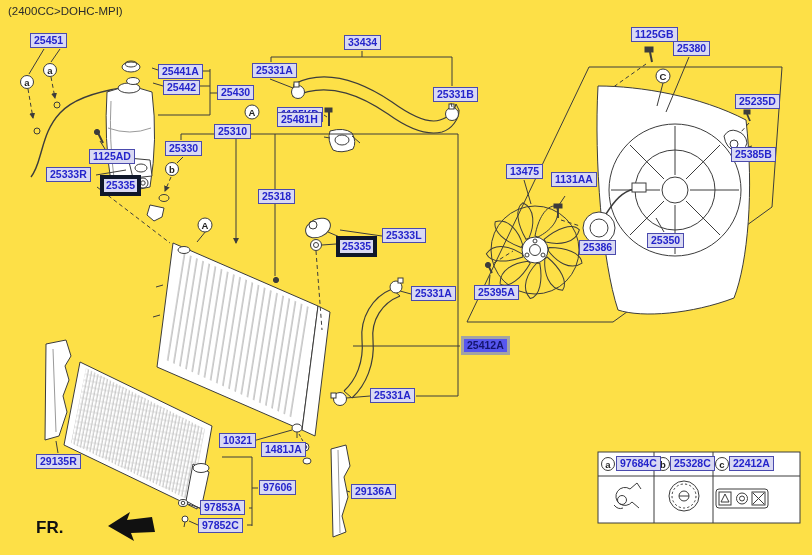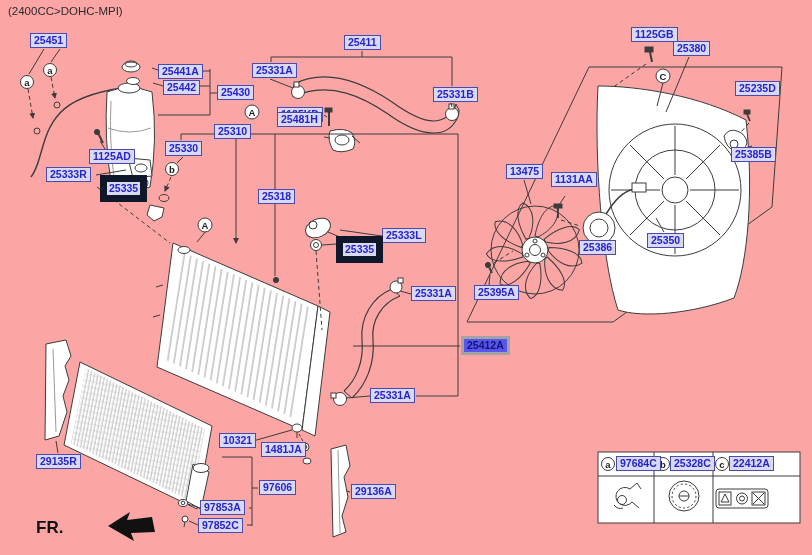--- a/index.html
+++ b/index.html
@@ -1,22 +1,22 @@
 <!DOCTYPE html>
 <html><head>
 <meta charset="utf-8">
 <style>
   html,body{margin:0;padding:0;background:#fff;}
-  #stage{position:relative;width:812px;height:555px;background:#fca5a5;overflow:hidden;
+  #stage{position:relative;width:812px;height:555px;background:#fde047;overflow:hidden;
          font-family:"Liberation Sans",sans-serif;}
   #art{position:absolute;left:0;top:0;}
   .plabel{position:absolute;font:bold 10.5px "Liberation Sans",sans-serif;color:#2424cb;
           background:#d9d9f3;border:1px solid #4a4aae;padding:0px 3px;line-height:13px;
           white-space:nowrap;z-index:5;}
-  .plabel.green{border:7px solid #0f172a;padding:0 2px;}
+  .plabel.green{border:4px solid #0f172a;padding:0 2px;}
   .plabel.hl{background:#5656ee;color:#14146e;border:3px solid #a3a3a3;}
   .title-text{position:absolute;left:8px;top:5px;font:11.5px "Liberation Sans",sans-serif;
           color:#2b2b2b;z-index:4;}
   .fr-text{position:absolute;left:36px;top:518px;font:bold 17px "Liberation Sans",sans-serif;
           color:#111;z-index:4;}
   .legend-label{z-index:6;}
 </style>
 </head>
 <body>
 
@@ -294,25 +294,25 @@
       <circle cx="722" cy="464" r="6.5" fill="#fff" stroke="#3c3c3c"></circle>
       <text x="722" y="467.5">c</text>
     </g>
   </svg>
 
   <div class="plabel" style="left:30px;top:33px">25451</div>
   <div class="plabel" style="left:158px;top:64px">25441A</div>
   <div class="plabel" style="left:163px;top:80px">25442</div>
   <div class="plabel" style="left:217px;top:85px">25430</div>
   <div class="plabel" style="left:252px;top:63px">25331A</div>
-  <div class="plabel" style="left:344px;top:35px">25411</div>
+  <div class="plabel" style="left:344px;top:35px">33434</div>
   <div class="plabel" style="left:433px;top:87px">25331B</div>
   <div class="plabel" style="left:631px;top:27px">1125GB</div>
   <div class="plabel" style="left:673px;top:41px">25380</div>
-  <div class="plabel" style="left:735px;top:81px">25235D</div>
+  <div class="plabel" style="left:735px;top:94px">25235D</div>
   <div class="plabel" style="left:731px;top:147px">25385B</div>
   <div class="plabel" style="left:214px;top:124px">25310</div>
   <div class="plabel" style="left:277px;top:107px">1125KD</div>
   <div class="plabel" style="left:277px;top:112px">25481H</div>
   <div class="plabel" style="left:165px;top:141px">25330</div>
   <div class="plabel" style="left:258px;top:189px">25318</div>
   <div class="plabel" style="left:89px;top:149px">1125AD</div>
   <div class="plabel" style="left:46px;top:167px">25333R</div>
   <div class="plabel green" style="left:100px;top:175px">25335</div>
   <div class="plabel" style="left:506px;top:164px">13475</div>

